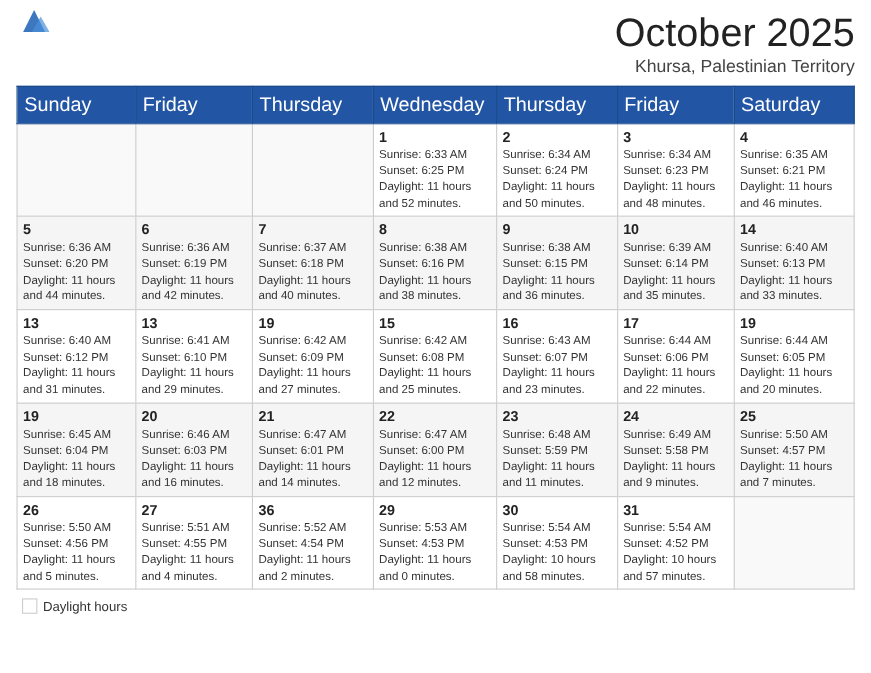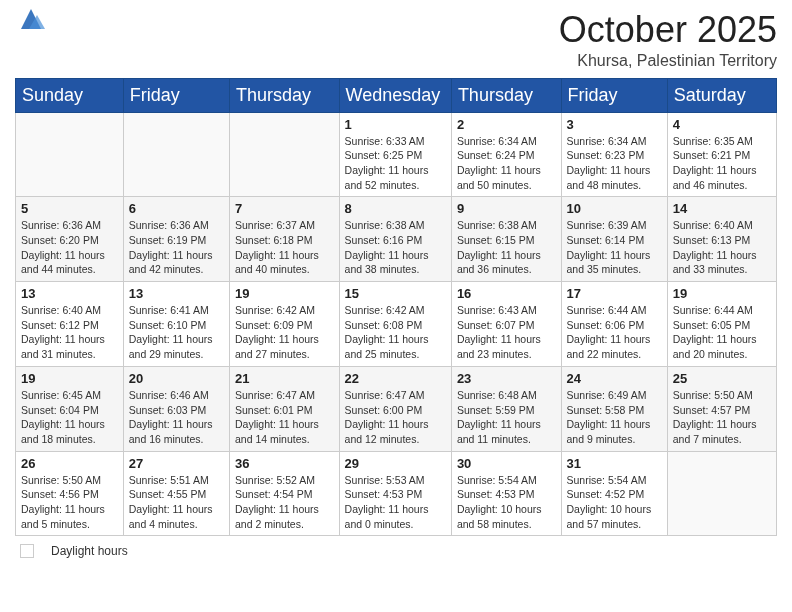--- a/index.html
+++ b/index.html
@@ -101,21 +101,21 @@
     }
     .legend {
       margin-top: 8px;
       font-size: 12px;
       color: #333;
       padding-left: 5px;
     }
     .legend-item {
       display: inline-flex;
       align-items: center;
-      gap: 17px;
+      gap: 5px;
     }
     .legend-color {
       width: 14px;
       height: 14px;
       border: 1px solid #ccc;
       background: #fff;
       display: inline-block;
     }
   </style>
 </head>

